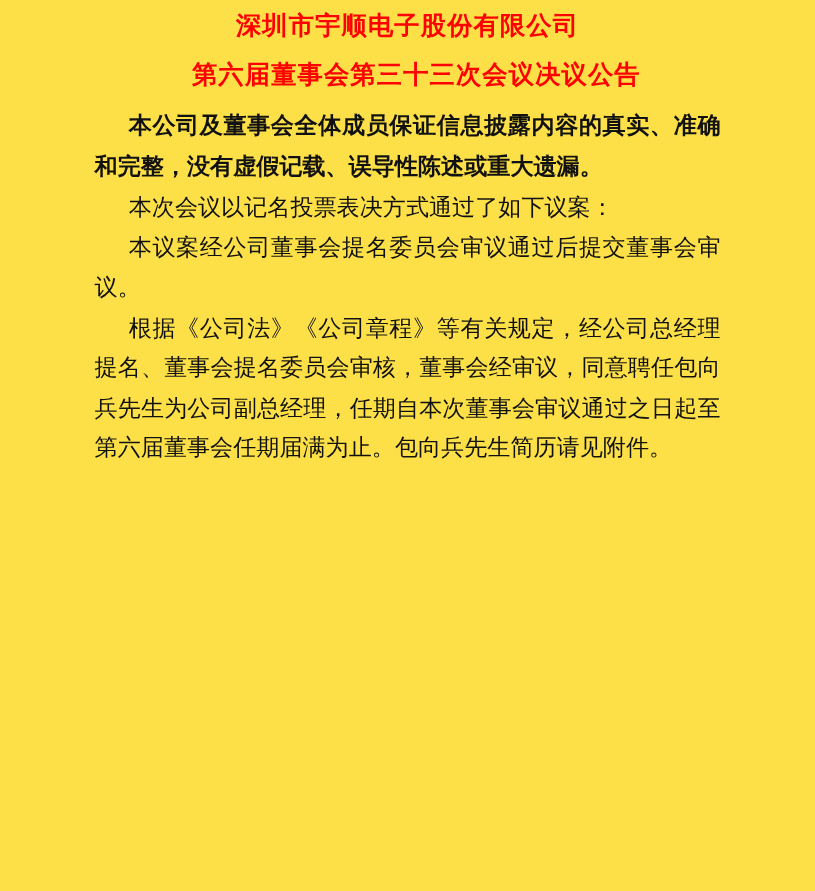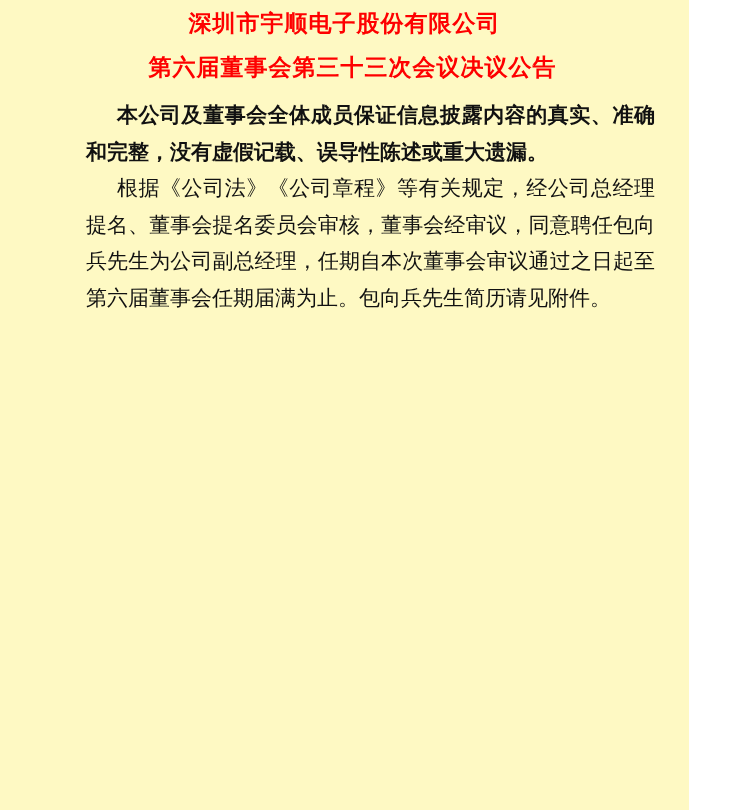--- a/index.html
+++ b/index.html
@@ -2,23 +2,23 @@
 <html><head>
 <meta charset="utf-8">
 <style>
   html, body {
     margin: 0;
     padding: 0;
     background: #ffffff;
   }
   .page {
     position: relative;
-    width: 689px;
+    width: 741px;
     height: 810px;
-    background: #fef9c3;
+    background: #fde047;
     overflow: hidden;
     font-family: "Liberation Serif", "DejaVu Serif", serif;
     color: #111111;
   }
   .doc-title {
     text-align: center;
     font-family: "Liberation Sans", "DejaVu Sans", sans-serif;
     font-weight: 700;
     font-size: 23px;
     line-height: 28px;
@@ -56,19 +56,21 @@
 
   <h1 class="doc-title first" style="color: rgb(254, 0, 0);">深圳市宇顺电子股份有限公司</h1>
 
   <h2 class="doc-title second" style="color: rgb(254, 0, 0); padding-left: 16px;">第六届董事会第三十三次会议决议公告</h2>
 
   <div class="content">
 
     <p class="para bold">本公司及董事会全体成员保证信息披露内容的真实、准确和完整，没有虚假记载、误导性陈述或重大遗漏。</p>
 
 
+    <p class="para">本次会议以记名投票表决方式通过了如下议案：</p>
 
 
+    <p class="para">本议案经公司董事会提名委员会审议通过后提交董事会审议。</p>
 
     <p class="para">根据《公司法》《公司章程》等有关规定，经公司总经理提名、董事会提名委员会审核，董事会经审议，同意聘任包向兵先生为公司副总经理，任期自本次董事会审议通过之日起至第六届董事会任期届满为止。包向兵先生简历请见附件。</p>
 
   </div>
 </div>
 
 </body></html>

